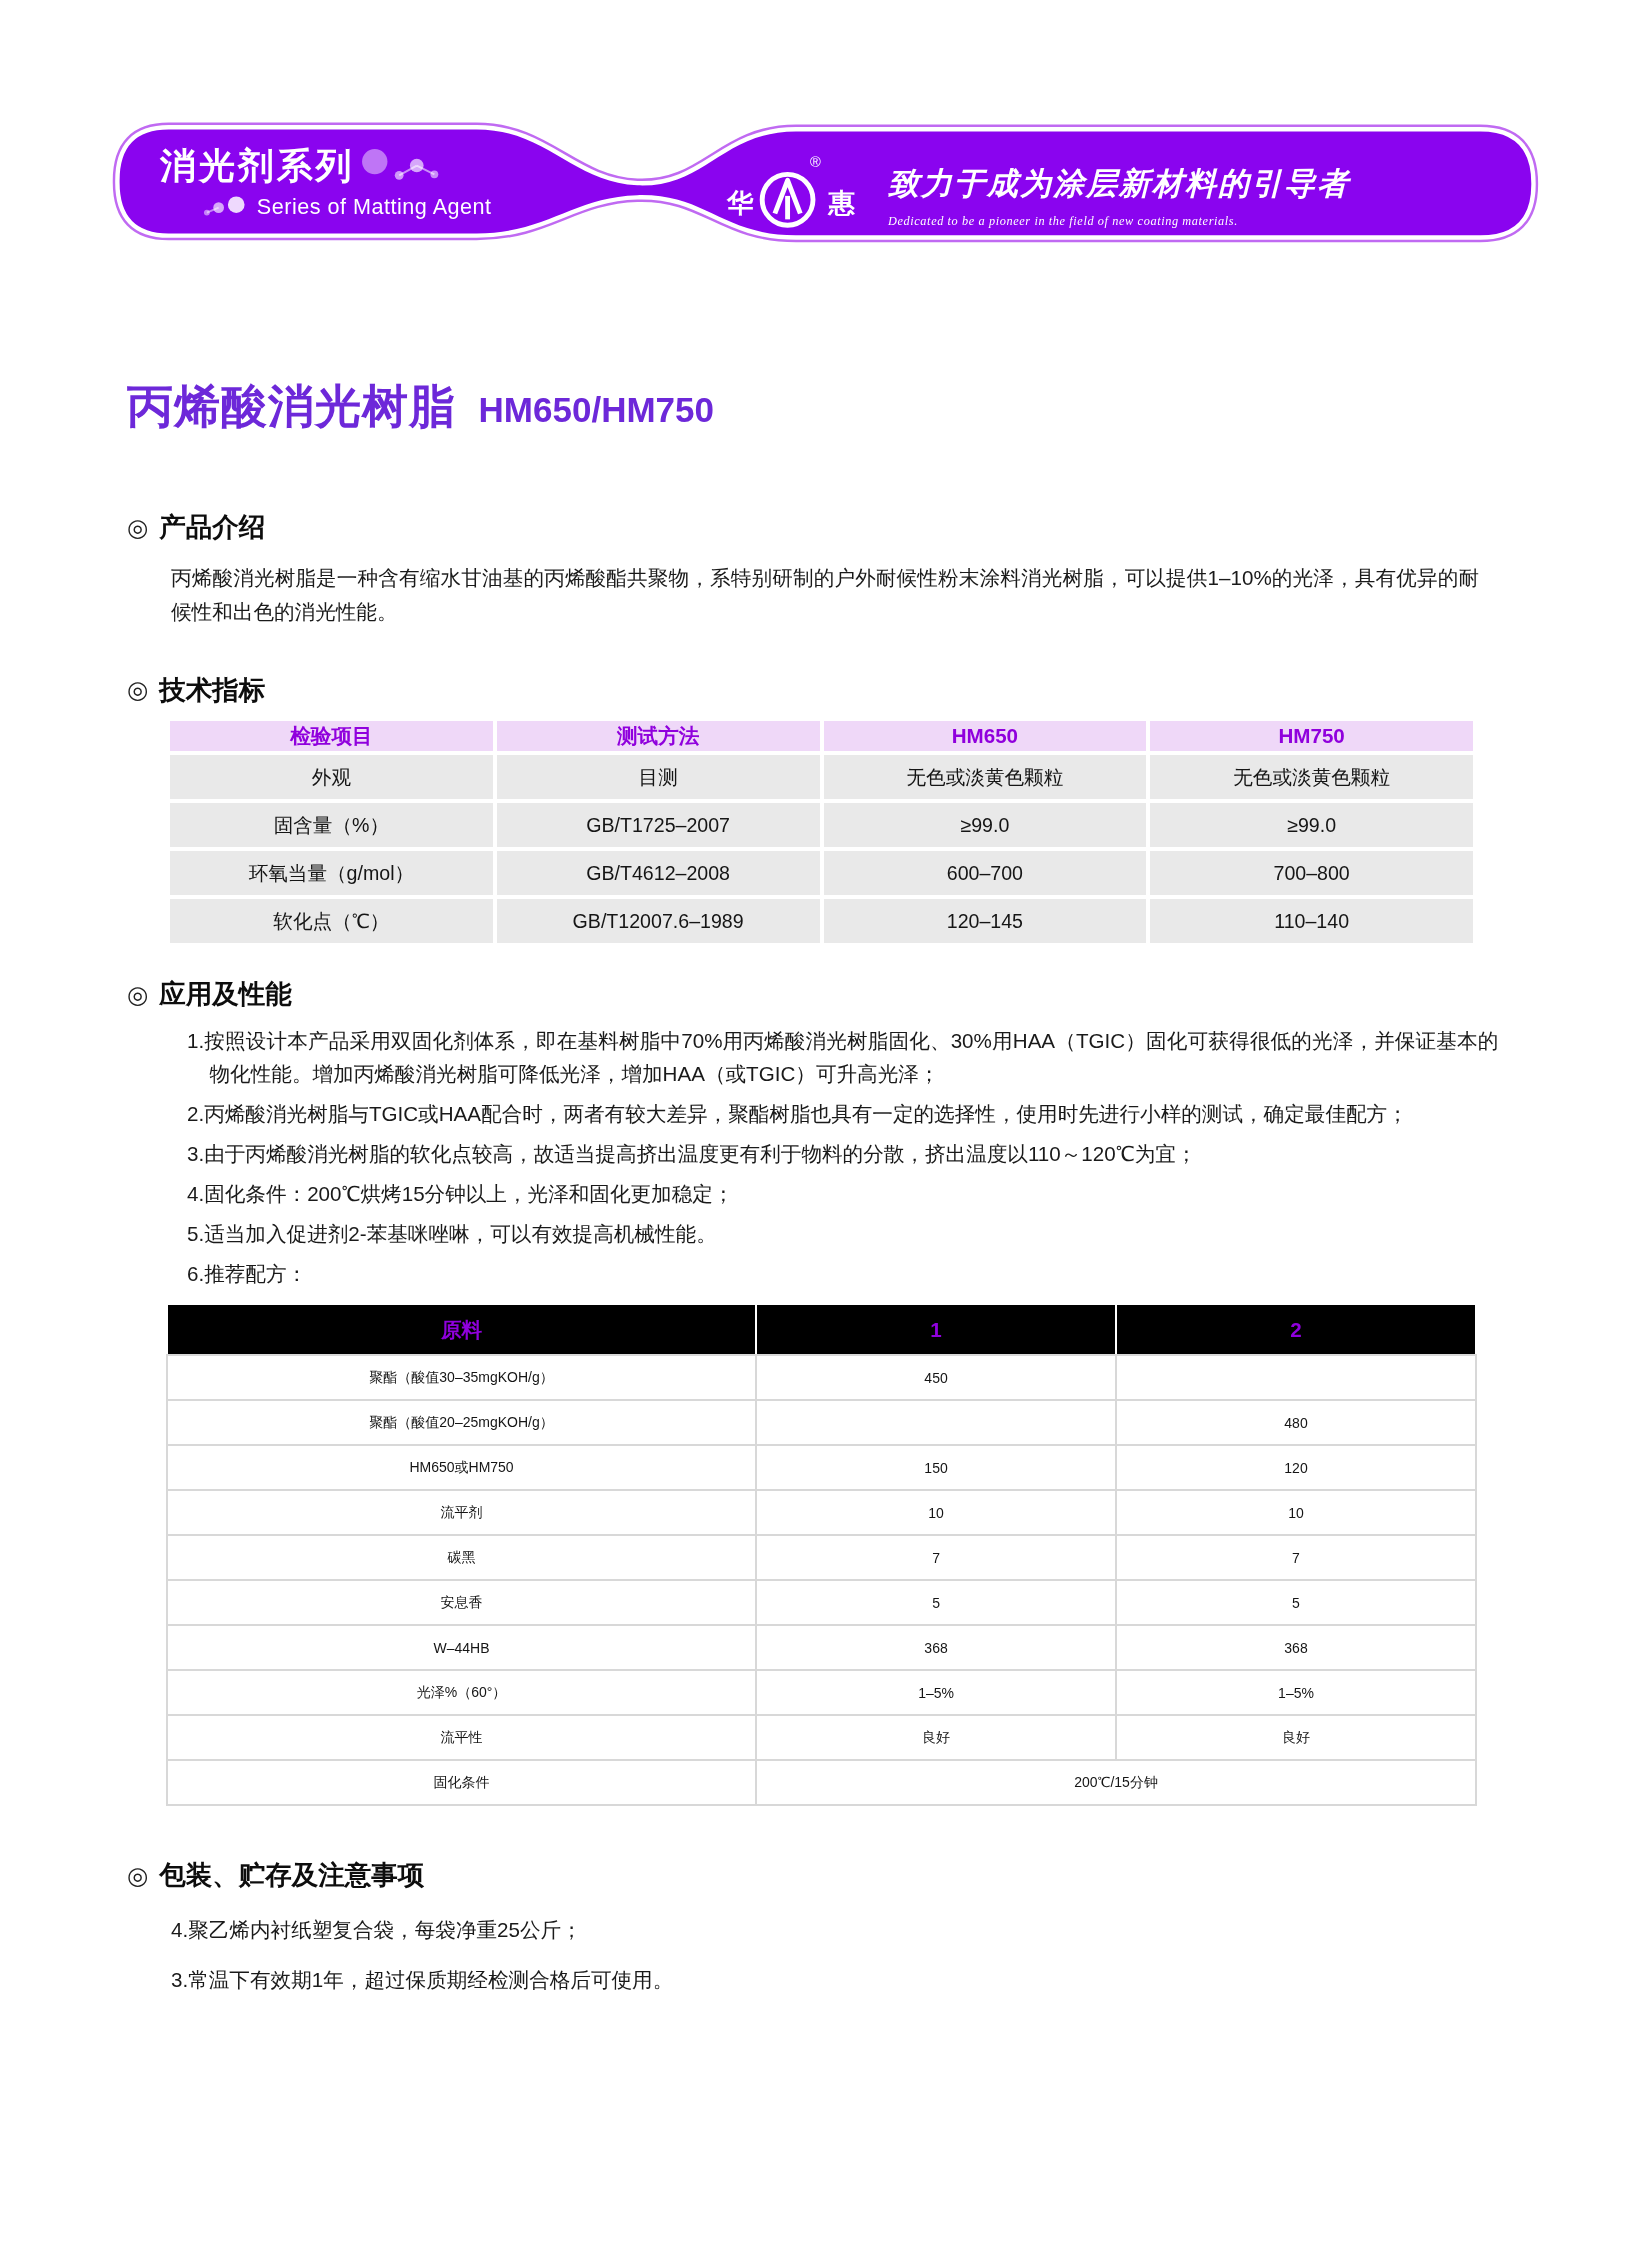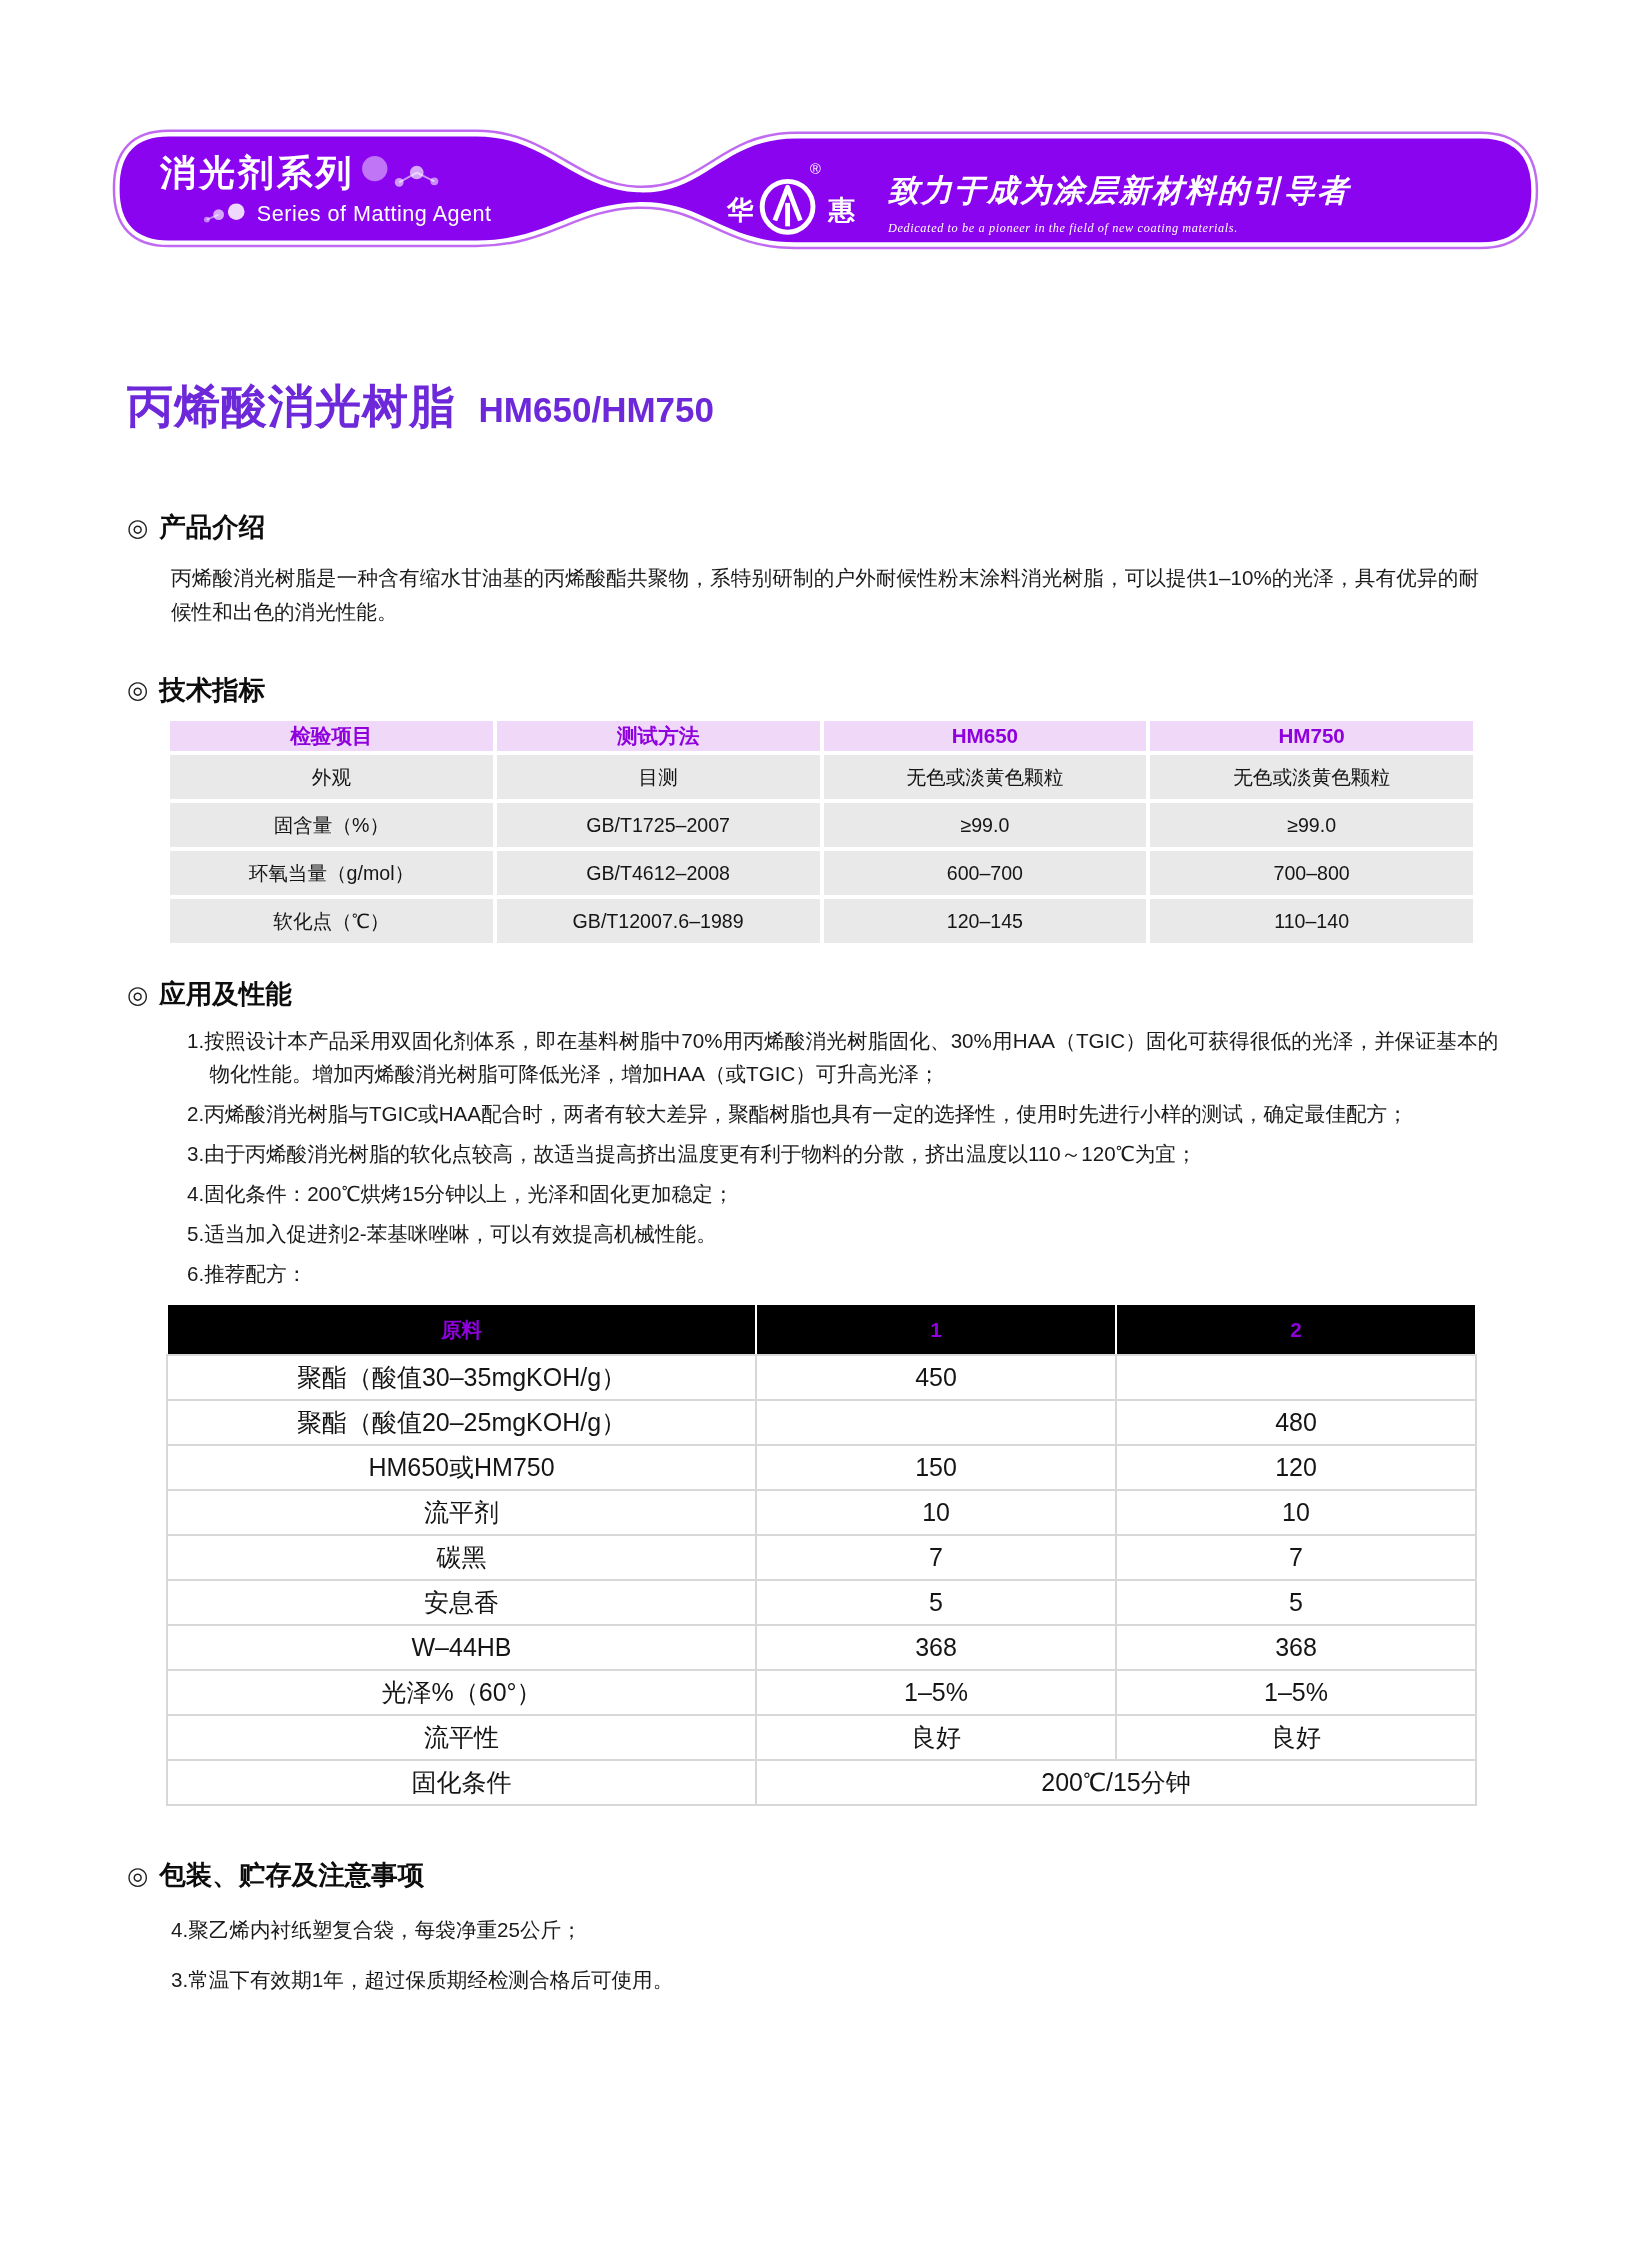--- a/index.html
+++ b/index.html
@@ -4,21 +4,21 @@
 <style>
   * { box-sizing: border-box; }
   html,body { margin:0; padding:0; }
   body {
     width:1645px; min-height:2246px; background:#ffffff;
     font-family:"Liberation Sans", sans-serif; color:#111;
     position:relative;
   }
 
   
-  .banner { position:absolute; top:0; left:0; width:1645px; height:257px;margin-top:7px; }
+  .banner { position:absolute; top:0; left:0; width:1645px; height:257px; }
   .banner svg.shape { position:absolute; top:0; left:0; }
   .series-line1 { position:absolute; left:160px; top:142px; display:flex; align-items:center; gap:5.9px; }
   .series-cn { color:#fff; font-size:36px; font-weight:bold; letter-spacing:2.9px; }
   .series-line2 { position:absolute; left:202px; top:193px; display:flex; align-items:center; gap:9.8px; }
   .series-en { color:#fff; font-size:21.6px; letter-spacing:0.5px; }
   .logo-group { position:absolute; left:727px; top:149px; display:flex; align-items:center; gap:2px; }
   .logo-cjk { color:#fff; font-size:26.5px; font-weight:bold; margin-top:21.6px; }
   .slogan-group { position:absolute; left:888px; top:163px; }
   .slogan-cn {
     color:#fff; font-size:31px; letter-spacing:2px;
@@ -66,21 +66,21 @@
   }
 
   table.formula {
     margin:13.7px 0 0 39px; width:1311px; border-collapse:collapse;
   }
   table.formula th {
     background:#000000; color:#9000dd; font-size:20.6px; font-weight:bold;
     height:51px; text-align:center; border:2px solid #ffffff; border-bottom:2px solid #d8d8d8;
   }
   table.formula td {
-    background:#ffffff; color:#151515; font-size:25px;
+    background:#ffffff; color:#151515; font-size:14px;
     height:45px; text-align:center; border:2px solid #d8d8d8;
   }
 
   .sec-pack { margin-top:51px; }
   .pack-list { margin:21.6px 19.6px 0 44px; }
   .pack-item { font-size:20.6px; line-height:29px; color:#1a1a1a; margin-bottom:20.6px; }
 </style>
 </head>
 <body>
 

